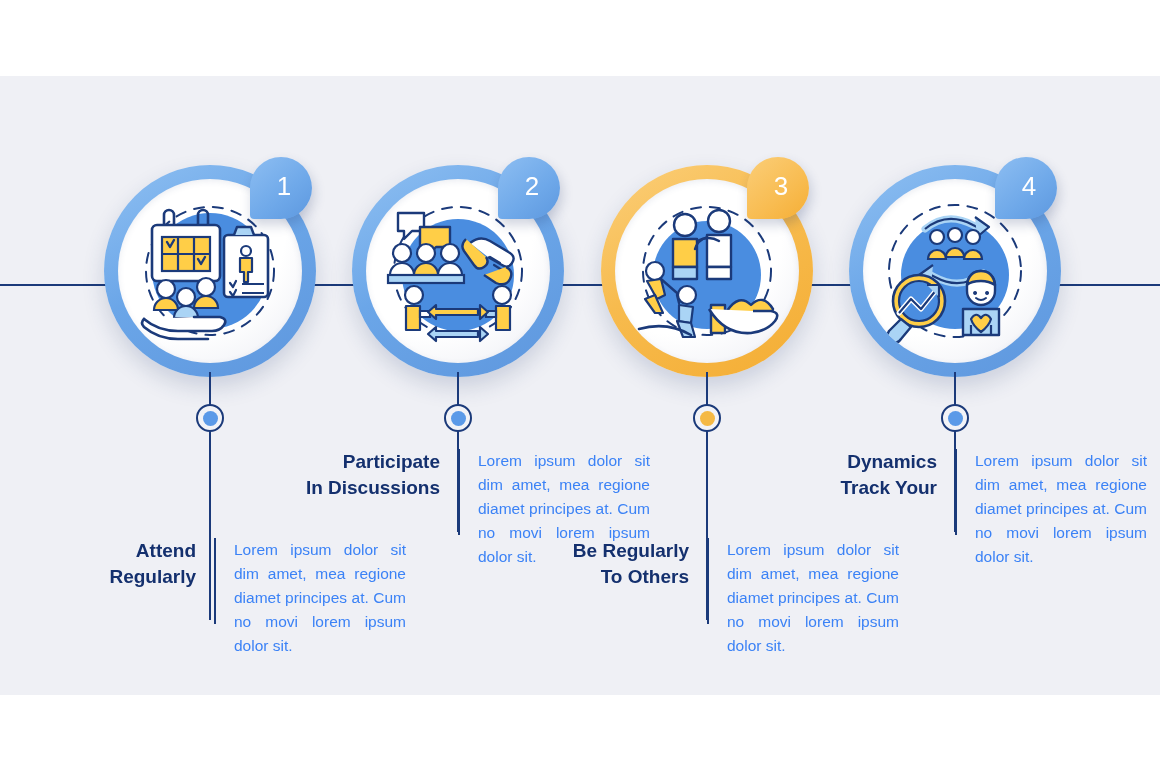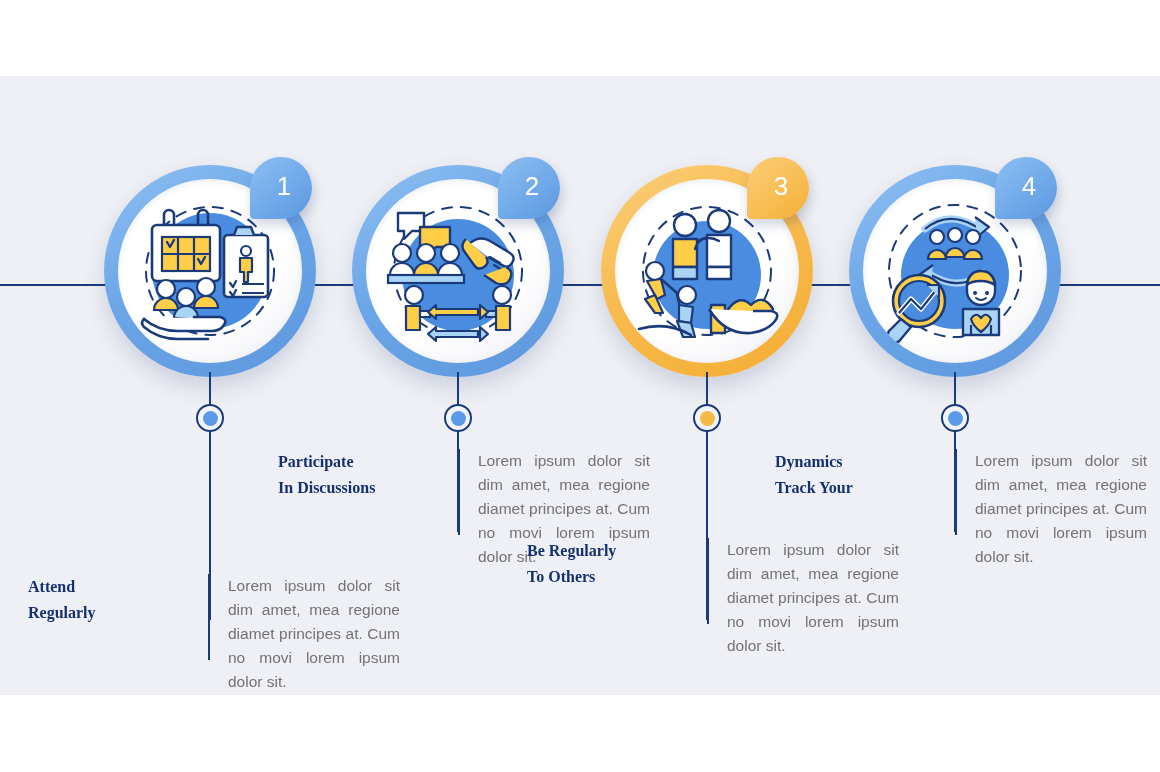--- a/index.html
+++ b/index.html
@@ -144,35 +144,34 @@
 
   
   .txt {
     position: absolute;
     display: flex;
     align-items: flex-start;
   }
   .heading {
     color: #14306e;
     font-weight: bold;
-    font-size: 16px;
+    font-size: 19px;
     line-height: 26px;
-    text-align: left;
+    text-align: right;
     width: 180px;
     padding-right: 18px;
     box-sizing: border-box;
-    font-family: Liberation Serif, serif;
   }
   .divider {
     width: 2px;
     background: #1b3a7a;
     align-self: stretch;
   }
   .body {
-    color: #737373;
+    color: #3b82f6;
     font-size: 15.5px;
     line-height: 24px;
     width: 190px;
     padding-left: 18px;
     box-sizing: border-box;
     text-align: justify;
   }
 </style>
 </head>
 <body>
@@ -373,21 +372,21 @@
       <i></i>
     </div>
   <div class="conn" style="left:706px; top:430px; height:190px;"></div>
 
   <div class="conn" style="left:954px; top:372px; height:34px;"></div>
   <div class="dot blue" style="left:941px; top:404px;">
       <i></i>
     </div>
   <div class="conn" style="left:954px; top:430px; height:102px;"></div>
 
-  <div class="txt" style="left:28px; top:538px; height:86px;margin-top:36px;">
+  <div class="txt" style="left:34px; top:538px; height:86px;">
     <div class="heading">
       <div>Attend</div>
       <div>Regularly</div>
     </div>
     <div class="divider"></div>
     <div class="body">Lorem ipsum dolor sit dim amet, mea regione diamet principes at. Cum no movi lorem ipsum dolor sit.</div>
   </div>
 
   <div class="txt" style="left:278px; top:449px; height:86px;">
     <div class="heading">

